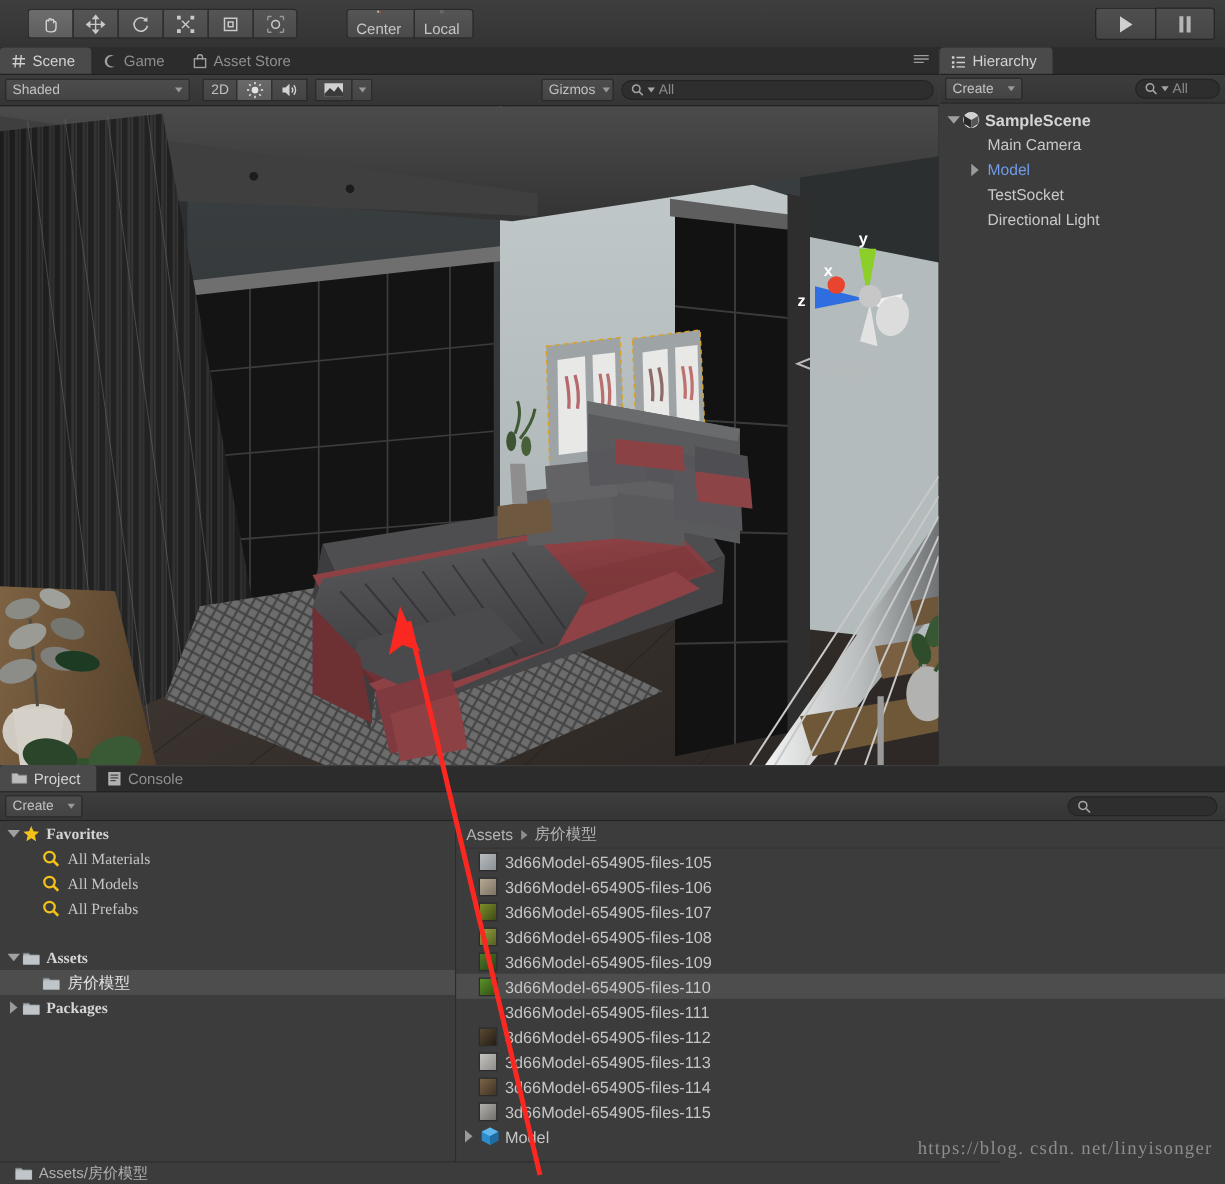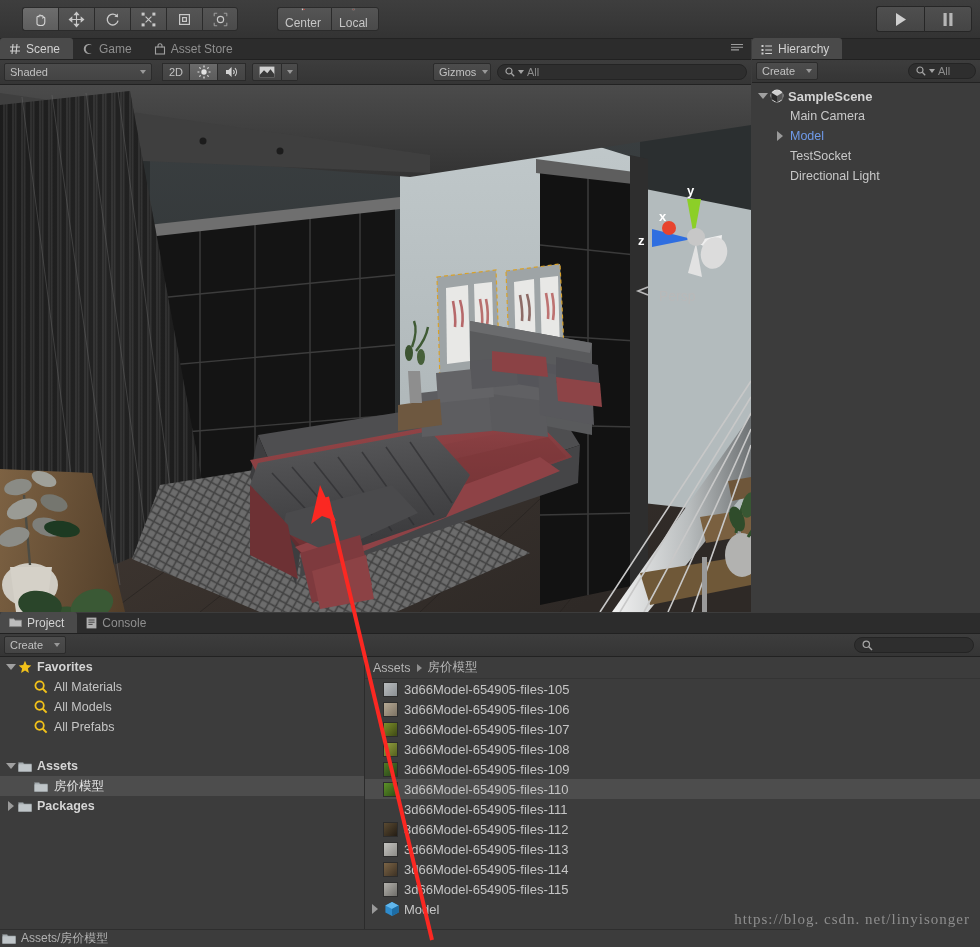--- a/index.html
+++ b/index.html
@@ -119,31 +119,31 @@
   #proj-panel { position: absolute; left: 0; top: 613px; width: 980px; height: 334px; background: #3c3c3c; }
   #proj-tabbar { left: 0; top: 0; width: 980px; }
   .proj-toolbar {
     position: absolute; left: 0; top: 21px; width: 980px; height: 23px;
     background: linear-gradient(180deg,#3d3d3d,#353535); border-bottom: 1px solid #222;
     display: flex; align-items: center; padding: 0 4px;
   }
   #proj-left { position: absolute; left: 0; top: 44px; width: 364px; bottom: 18px; background: #3c3c3c; }
   #proj-right { position: absolute; left: 365px; top: 44px; right: 0; bottom: 18px; background: #3c3c3c; }
   .vsplit { position:absolute; left:364px; top:44px; width:1px; bottom:18px; background:#2b2b2b; }
-  .prow { height: 20px; display: flex; align-items: center; font-size: 12.5px; }
+  .prow { height: 20px; display: flex; align-items: center; font-size: 12.5px; font-family: Liberation Serif, serif; }
   .prow.sel { background: #4d4d4d; }
   .crumb { height: 22px; display: flex; align-items: center; gap: 6px; padding-left: 8px; color: #b4b4b4; font-size: 12.5px; border-bottom: 1px solid #343434; }
   .crumb .sep { width:0;height:0;border-top:4px solid transparent;border-bottom:4px solid transparent;border-left:5px solid #8e8e8e; }
   .arow { height: 20px; display: flex; align-items: center; padding-left: 18px; gap: 6px; font-size: 13px; color: #c5c5c5; }
   .arow.sel { background: #4d4d4d; }
   .thumb { width: 15px; height: 15px; flex: none; border: 1px solid #2c2c2c; }
   .statusbar {
     position: absolute; left: 0; bottom: 0; width: 800px; height: 18px;
     background: #3c3c3c; border-top: 1px solid #2e2e2e;
-    display: flex; align-items: center; gap: 5px; padding-left: 2px;
+    display: flex; align-items: center; gap: 5px; padding-left: 12px;
     color: #b0b0b0; font-size: 12px; overflow: hidden;
   }
   .watermark {
     position: absolute; right: 10px; bottom: 19px;
     color: #8d8d8d; font-size: 15px;
     font-family: "Liberation Serif", serif; letter-spacing: 1px;
     pointer-events: none;
   }
   .folder-ico { width: 14px; height: 11px; flex: none; }
 </style>

